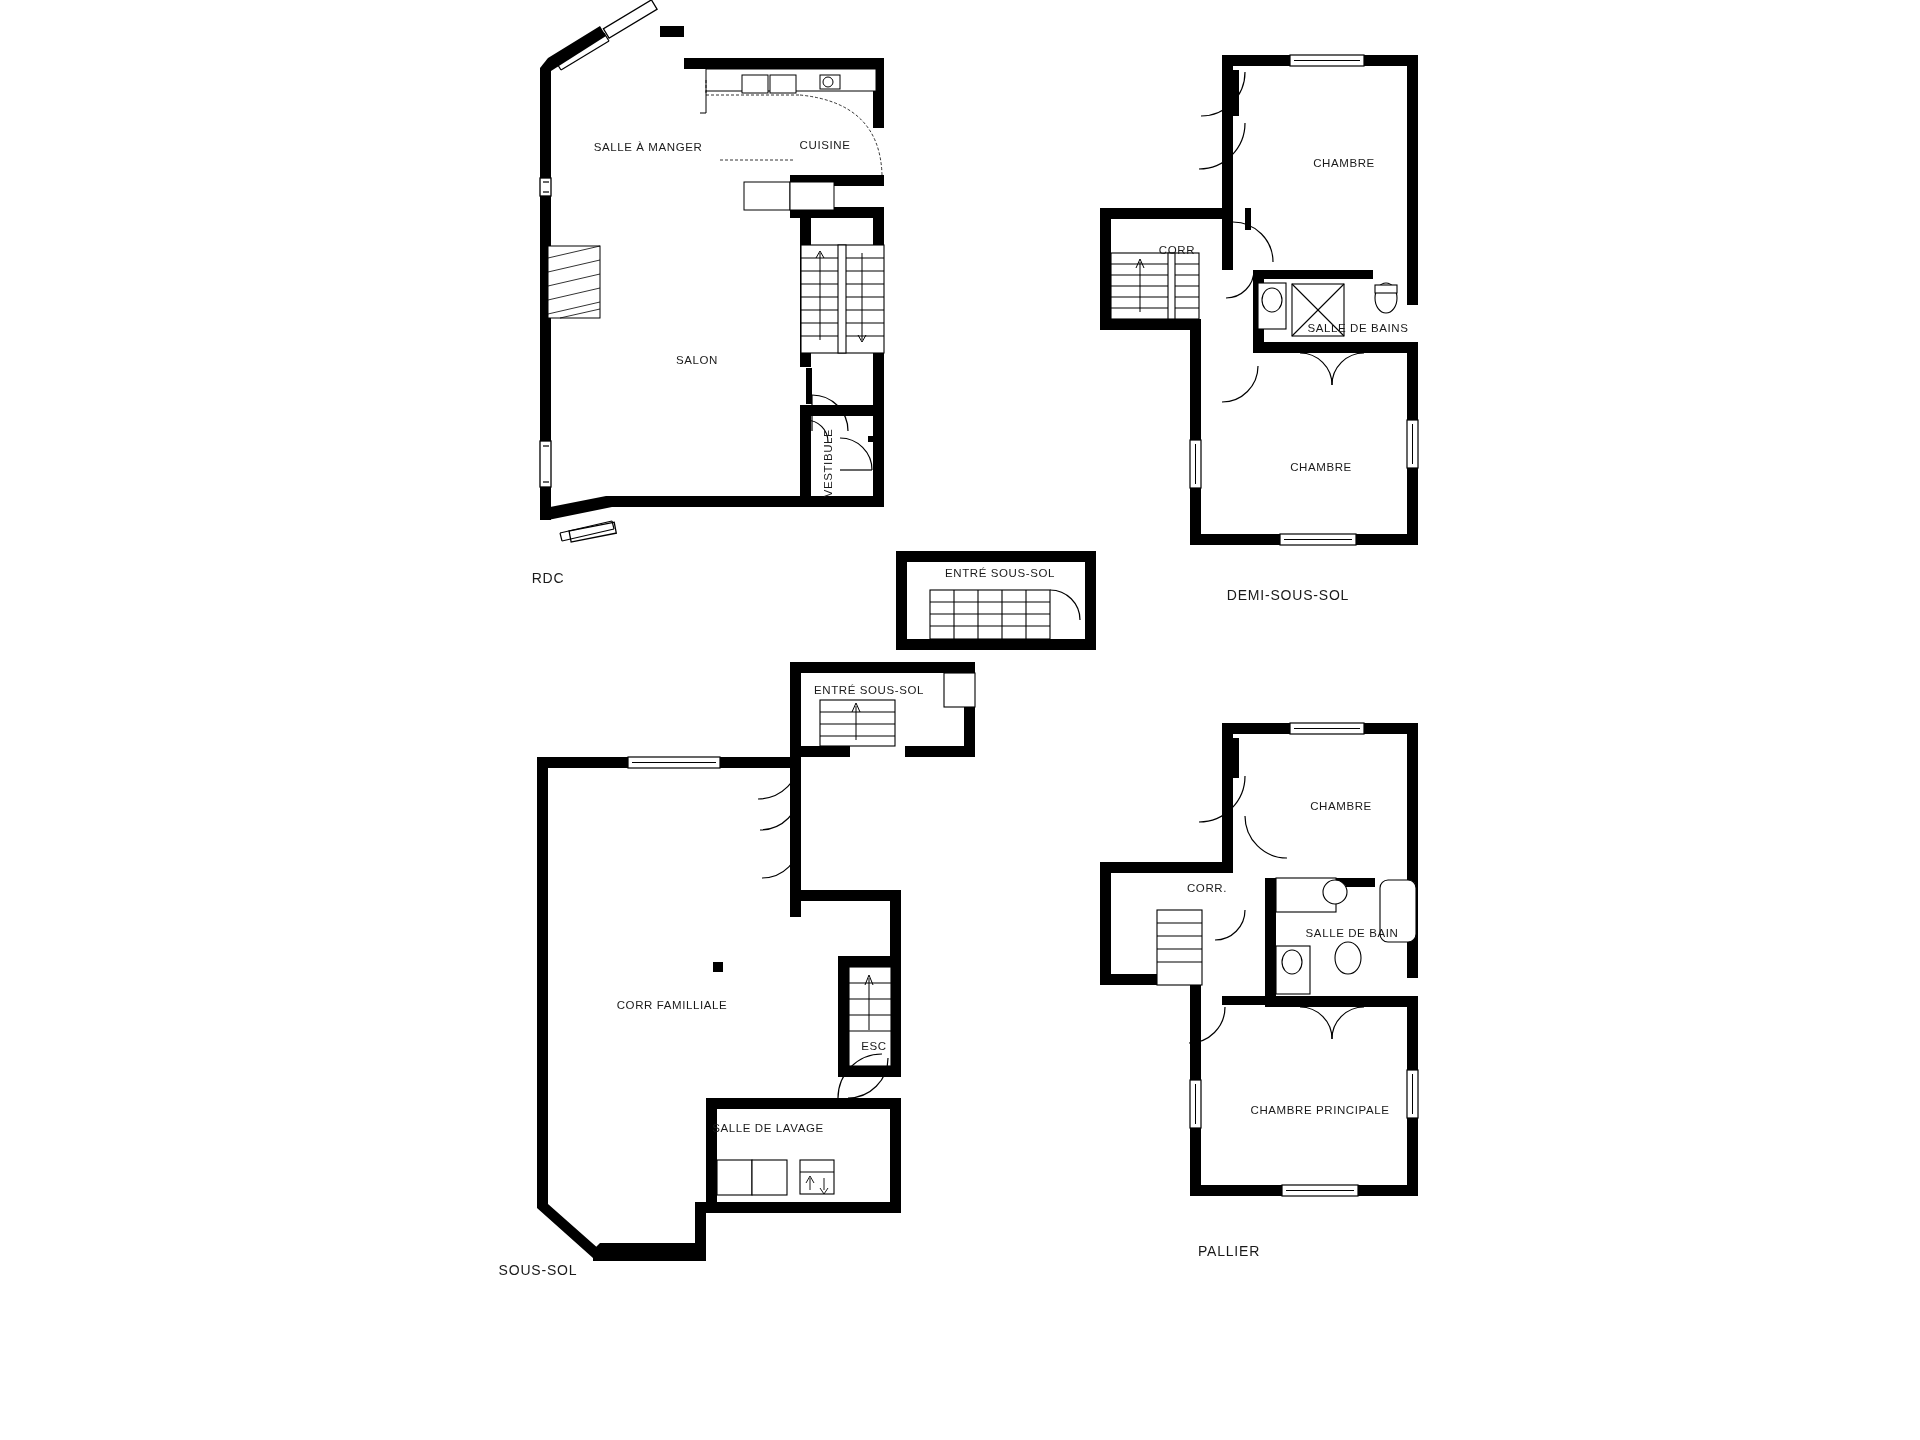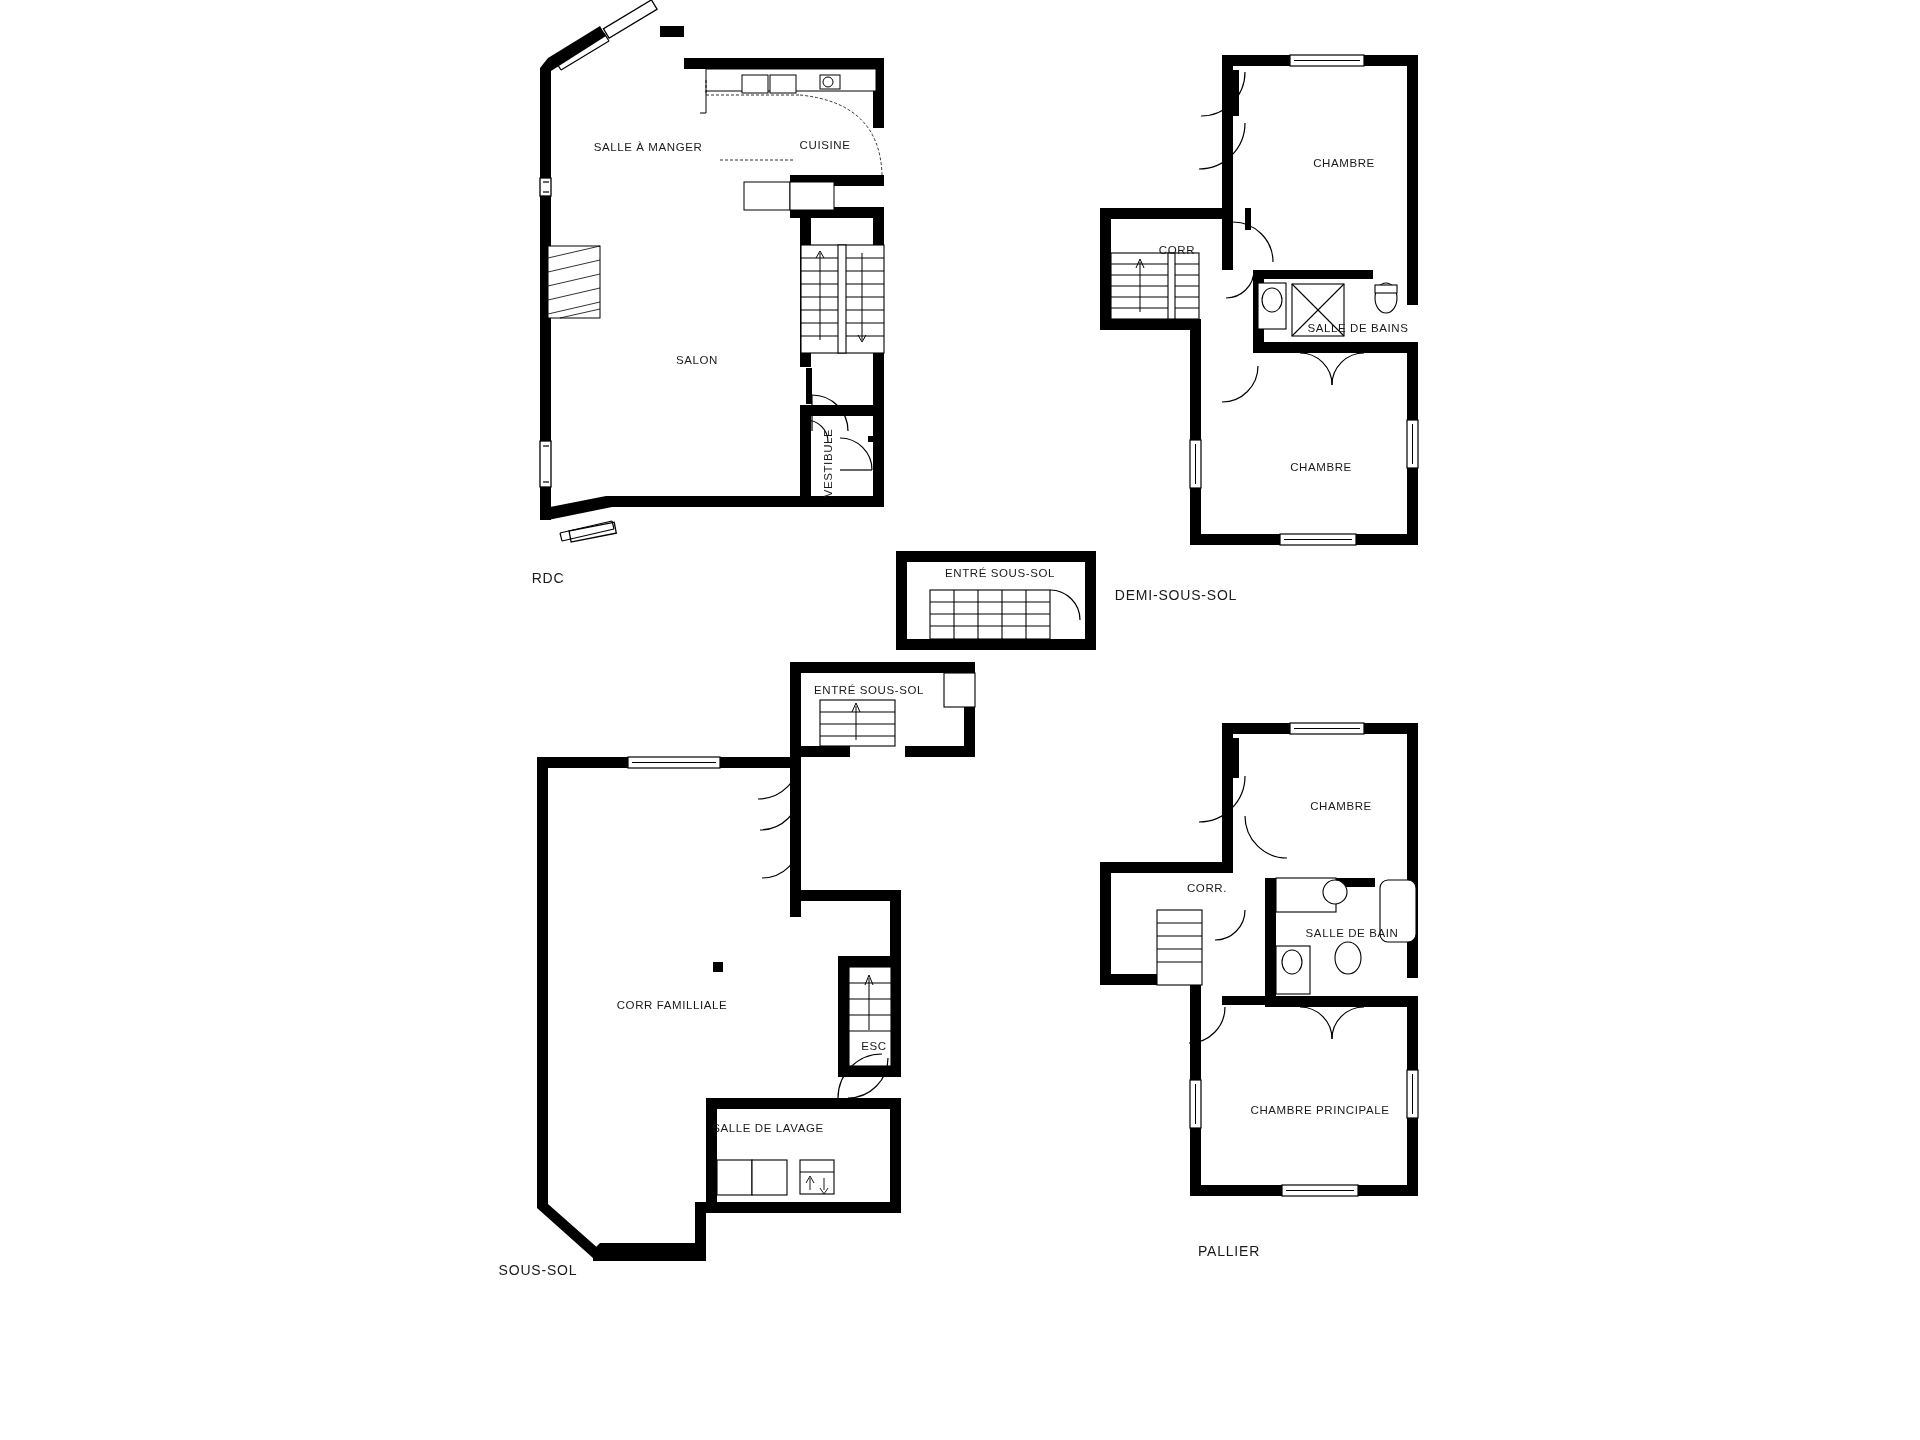--- a/index.html
+++ b/index.html
@@ -442,21 +442,21 @@
   <div class="room-label" style="left:648px; top:147px;">SALLE À MANGER</div>
   <div class="room-label" style="left:825px; top:145px;">CUISINE</div>
   <div class="room-label" style="left:697px; top:360px;">SALON</div>
   <div class="room-label vertical" style="left:828px; top:463px;">VESTIBULE</div>
   <div class="floor-label" style="left:548px; top:578px;">RDC</div>
 
   <div class="room-label" style="left:1344px; top:163px;">CHAMBRE</div>
   <div class="room-label" style="left:1177px; top:229px;margin-top:21px;">CORR</div>
   <div class="room-label" style="left:1358px; top:285px;margin-top:43px;">SALLE DE BAINS</div>
   <div class="room-label" style="left:1321px; top:467px;">CHAMBRE</div>
-  <div class="floor-label" style="left:1176px; top:595px;">DEMI-SOUS-SOL</div>
+  <div class="floor-label" style="left:1288px; top:595px;">DEMI-SOUS-SOL</div>
 
   <div class="room-label" style="left:1000px; top:573px;">ENTRÉ SOUS-SOL</div>
 
   <div class="room-label" style="left:869px; top:690px;">ENTRÉ SOUS-SOL</div>
   <div class="room-label" style="left:672px; top:1005px;">CORR FAMILLIALE</div>
   <div class="room-label" style="left:874px; top:1046px;">ESC</div>
   <div class="room-label" style="left:768px; top:1128px;">SALLE DE LAVAGE</div>
   <div class="floor-label" style="left:538px; top:1270px;">SOUS-SOL</div>
 
   <div class="room-label" style="left:1341px; top:806px;">CHAMBRE</div>

